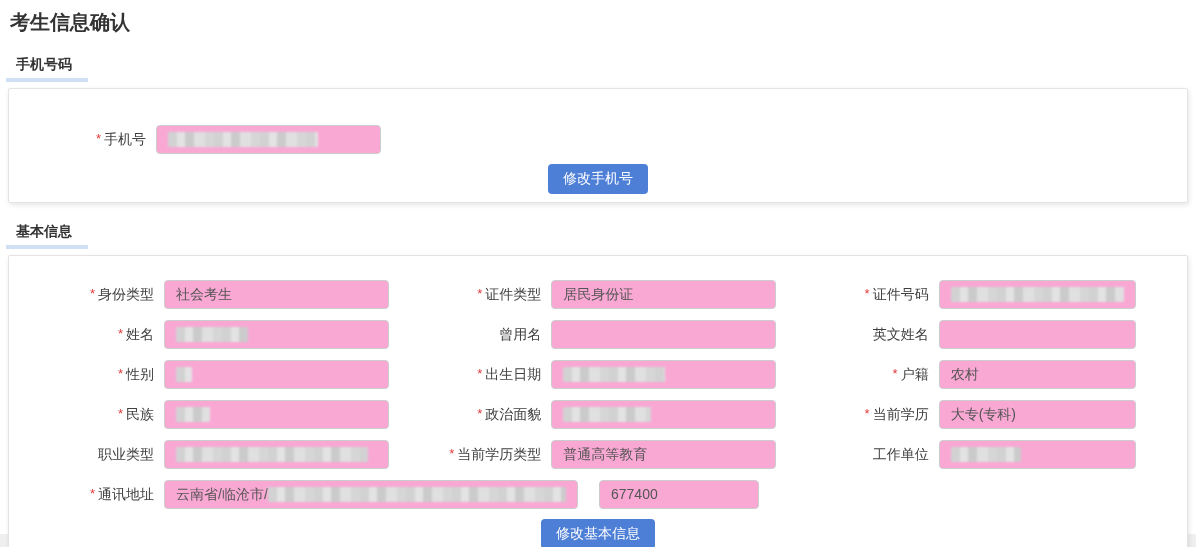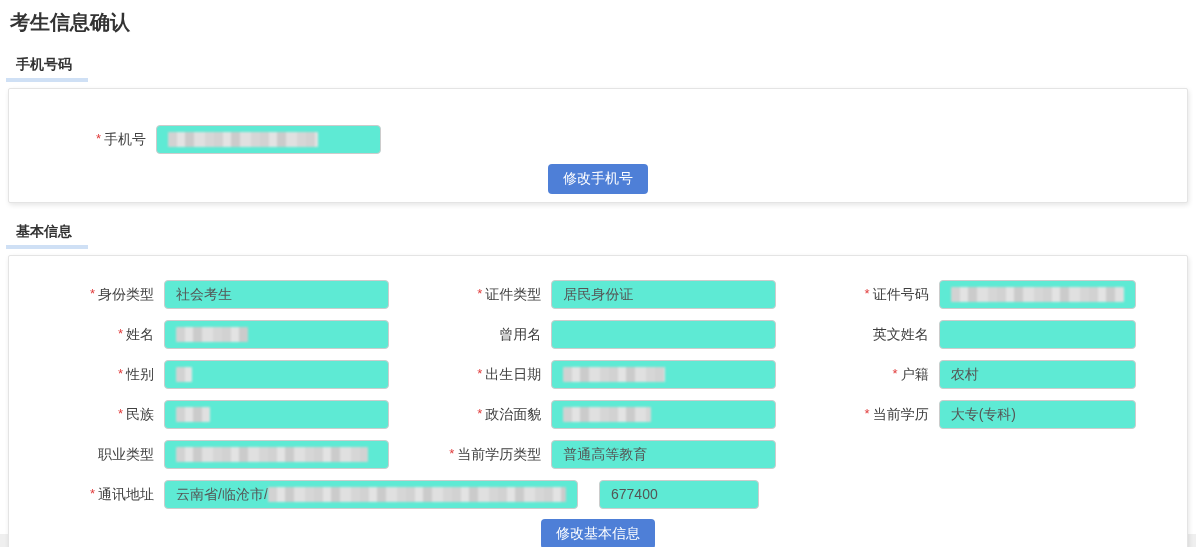--- a/index.html
+++ b/index.html
@@ -40,21 +40,21 @@
     flex: 0 0 147px;
     text-align: right;
     font-size: 14px; color: #404040;
     padding-right: 10px;
     white-space: nowrap;
   }
   .req { color: #e03a3a; font-size: 13px; margin-right: 3px; vertical-align: 1px; }
   .req.hidden { visibility: hidden; }
   .input-box {
     height: 29px; line-height: 27px;
-    background: #5eead4;
+    background: #f9a8d4;
     border: 1px solid #cccccc;
     border-radius: 4px;
     padding: 0 11px;
     font-size: 14px; color: #555;
     overflow: hidden; white-space: nowrap;
     display: flex; align-items: center;
   }
   .w-std { width: 225px; }
   .mask {
     display: inline-block;
@@ -207,20 +207,26 @@
           </div>
   </div>
 
   <div class="field-row cell">
     <div class="field-label"><span class="req">*</span><span class="lbl">当前学历类型</span></div>
     <div class="input-box">
             <span class="val">普通高等教育</span>
           </div>
   </div>
 
+  <div class="field-row cell">
+    <div class="field-label"><span class="req hidden">*</span><span class="lbl">工作单位</span></div>
+    <div class="input-box">
+            <span class="mask" style="width: 70px;"></span>
+          </div>
+  </div>
 </div>
 
     <div class="field-row address-row">
       <div class="field-label"><span class="req">*</span><span>通讯地址</span></div>
       <div class="input-box addr-input">
         <span class="addr-prefix">云南省/临沧市/</span>
         <span class="mask" id="addr-mask" style="width: 300px;"></span>
       </div>
       <div class="input-box postal-input">677400</div>
     </div>

